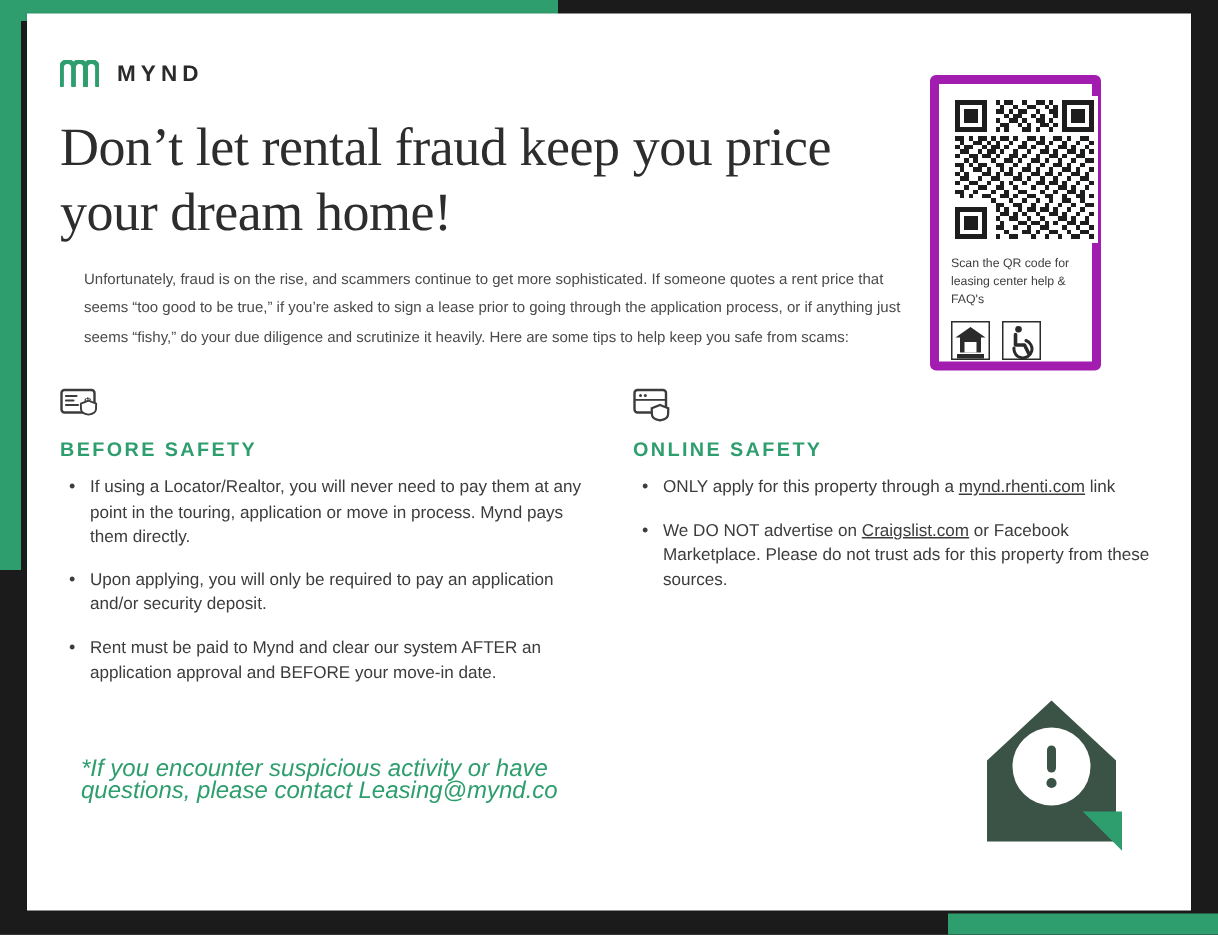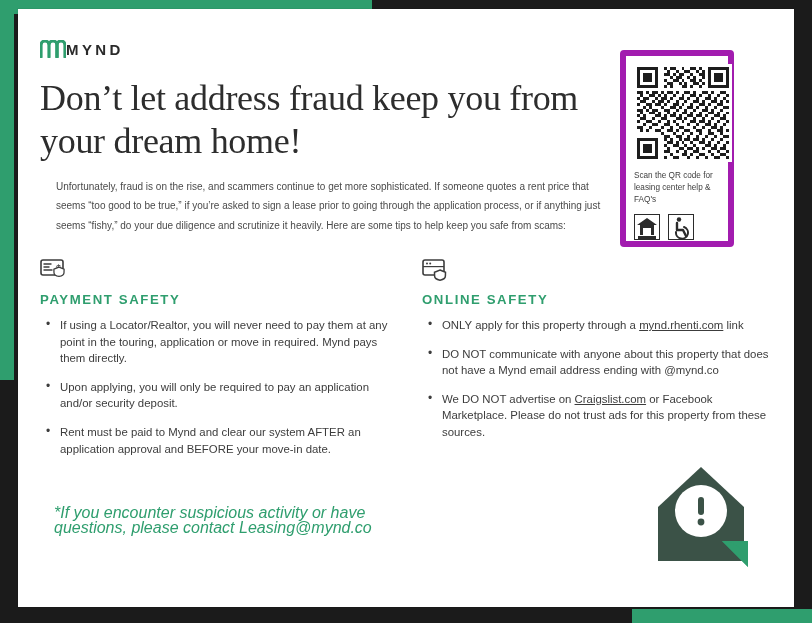--- a/index.html
+++ b/index.html
@@ -53,21 +53,21 @@
     background: #ffffff;
     box-shadow: 0 0 0 1px rgba(0,0,0,0.04);
   }
   
   .logo {
     position: absolute;
     left: 22px;
     top: 31px;
     display: flex;
     align-items: center;
-    gap: 0;
+    gap: 12px;
   }
   .logo-mark {
     width: 26px;
     height: 18px;
   }
   .logo-text {
     font-size: 15px;
     font-weight: bold;
     letter-spacing: 3.4px;
     color: #2a2a2a;
@@ -197,21 +197,21 @@
     <div class="logo">
       <span class="logo-mark">
         <svg viewBox="0 0 26 18" width="26" height="18" xmlns="http://www.w3.org/2000/svg">
           <path d="M1 17 V5 a4 4 0 0 1 8 0 V17 M9 17 V5 a4 4 0 0 1 8 0 V17" fill="none" stroke="#2f9e6e" stroke-width="3.2" stroke-linecap="round"></path>
           <path d="M17 17 V5 a4 4 0 0 1 8 0 V17" fill="none" stroke="#2f9e6e" stroke-width="3.2" stroke-linecap="round"></path>
         </svg>
       </span>
       <span class="logo-text">MYND</span>
     </div>
 
-    <h1 class="headline">Don’t let address fraud keep you from your dream home!</h1>
+    <h1 class="headline">Don’t let rental fraud keep you price your dream home!</h1>
 
     <div class="intro">Unfortunately, fraud is on the rise, and scammers continue to get more sophisticated. If someone quotes a rent price that seems “too good to be true,” if you’re asked to sign a lease prior to going through the application process, or if anything just seems “fishy,”  do your due diligence and scrutinize it heavily. Here are some tips to help keep you safe from scams:</div>
 
     <div class="qr-box">
       <span>
         <svg class="qr-img" viewBox="0 0 33 33" shape-rendering="crispEdges" xmlns="http://www.w3.org/2000/svg">
           <rect width="33" height="33" fill="#ffffff"></rect>
           <g fill="#1d1d1d">
             <rect x="1" y="1" width="7" height="7"></rect>
               <rect x="2" y="2" width="5" height="5" fill="#fff"></rect>
@@ -491,42 +491,41 @@
 
     <div class="col col-left">
       <div class="col-icon">
         <svg width="30" height="24" viewBox="0 0 30 24" xmlns="http://www.w3.org/2000/svg">
           <rect x="1" y="2" width="22" height="15" rx="2" fill="none" stroke="#3c3c3c" stroke-width="1.6"></rect>
           <path d="M4 6 h7 M4 9 h5 M4 12 h8" stroke="#3c3c3c" stroke-width="1.4" stroke-linecap="round"></path>
           <text x="16" y="13" font-family="Liberation Sans, sans-serif" font-size="9" fill="#3c3c3c">$</text>
           <path d="M20 13 l6 2.4 l-0.1 4.2 c0 2.4 -2.6 3.9 -5.9 4.4 c-3.3 -0.5 -5.9 -2 -5.9 -4.4 l-0.1 -4.2 z" fill="#ffffff" stroke="#3c3c3c" stroke-width="1.5" transform="translate(2,-2) scale(0.85)"></path>
         </svg>
       </div>
-      <h2 class="col-title">PAYMENT SAFETY</h2>
+      <h2 class="col-title">BEFORE SAFETY</h2>
       <ul class="bullets">
-        <li>If using a Locator/Realtor, you will never need to pay them at any point in the touring, application or move in required. Mynd pays them directly.</li>
+        <li>If using a Locator/Realtor, you will never need to pay them at any point in the touring, application or move in process. Mynd pays them directly.</li>
         <li>Upon applying, you will only be required to pay an application and/or security deposit.</li>
         <li>Rent must be paid to Mynd and clear our system AFTER an application approval and BEFORE your move-in date.</li>
       </ul>
     </div>
 
     <div class="col col-right">
       <div class="col-icon">
         <svg width="30" height="24" viewBox="0 0 30 24" xmlns="http://www.w3.org/2000/svg">
           <rect x="1" y="2" width="21" height="15" rx="2" fill="none" stroke="#3c3c3c" stroke-width="1.6"></rect>
           <circle cx="5" cy="5.6" r="1" fill="#3c3c3c"></circle>
           <circle cx="8.2" cy="5.6" r="1" fill="#3c3c3c"></circle>
           <path d="M1 8.6 h21" stroke="#3c3c3c" stroke-width="1.2"></path>
           <path d="M18 12 l5.5 2.2 l-0.1 3.9 c0 2.2 -2.4 3.6 -5.4 4.1 c-3 -0.5 -5.4 -1.9 -5.4 -4.1 l-0.1 -3.9 z" fill="#ffffff" stroke="#3c3c3c" stroke-width="1.5"></path>
         </svg>
       </div>
       <h2 class="col-title">ONLINE SAFETY</h2>
       <ul class="bullets">
         <li><span>ONLY apply for this property through a </span><a href="#">mynd.rhenti.com</a><span> link</span></li>
-        <li><span>DO NOT communicate with anyone about this property that does not have a Mynd email address ending with @mynd.co</span></li>
         <li><span>We DO NOT advertise on </span><a href="#">Craigslist.com</a><span> or Facebook Marketplace. Please do not trust ads for this property from these sources.</span></li>
       </ul>
     </div>
 
     <div class="footnote">*If you encounter suspicious activity or have questions, please contact Leasing@mynd.co</div>
 
     <div class="house">
       <svg width="130" height="130" viewBox="0 0 130 130" xmlns="http://www.w3.org/2000/svg">
         <path d="M22 58 L65 18 L108 58 V112 H22 Z" fill="#3b5247"></path>
         <circle cx="65" cy="62" r="26" fill="#ffffff"></circle>

